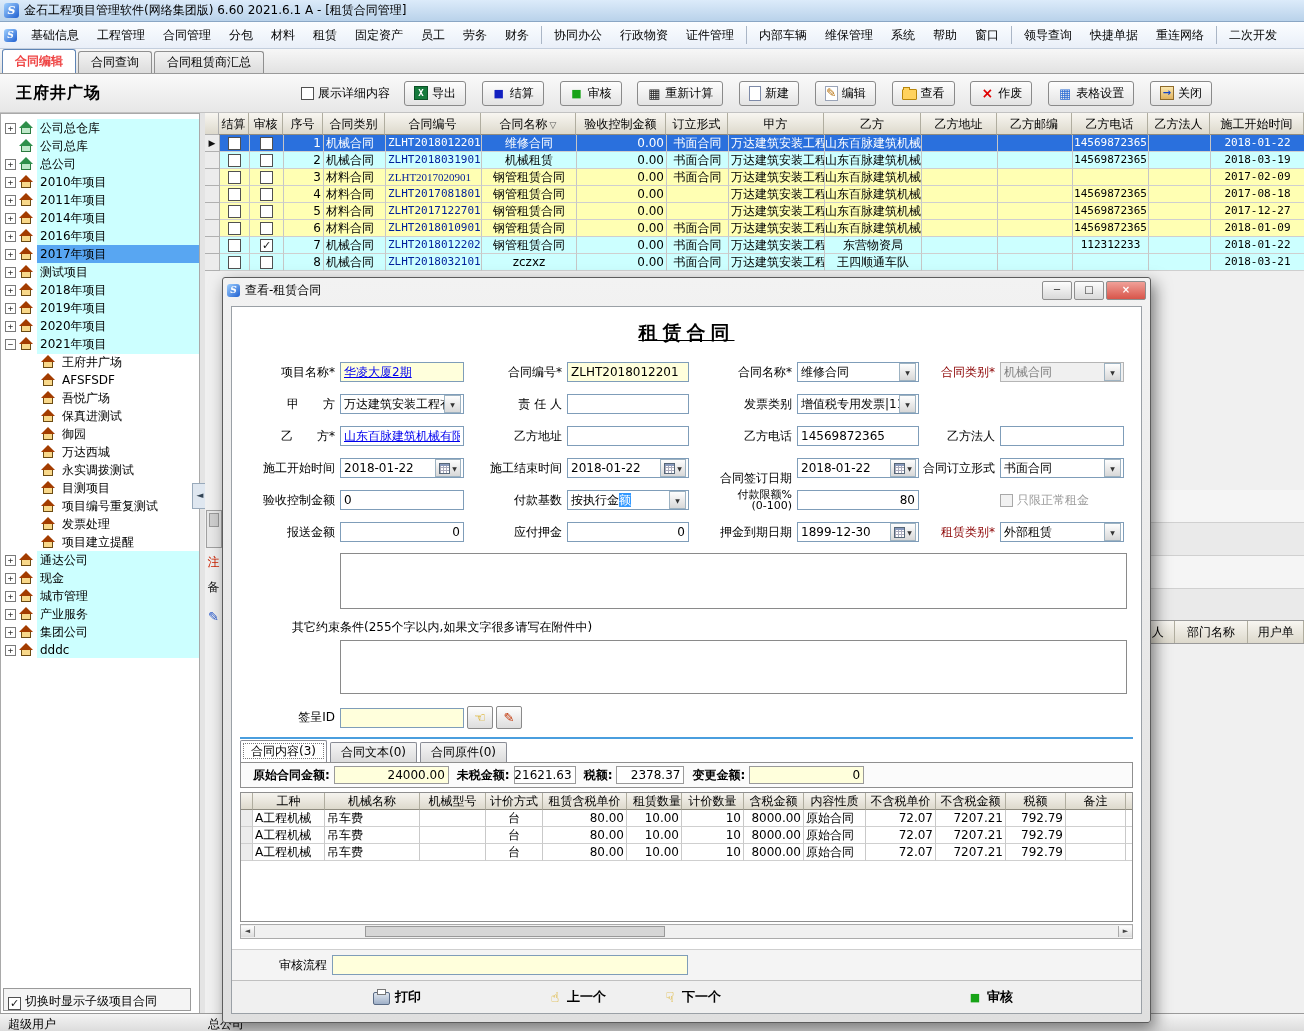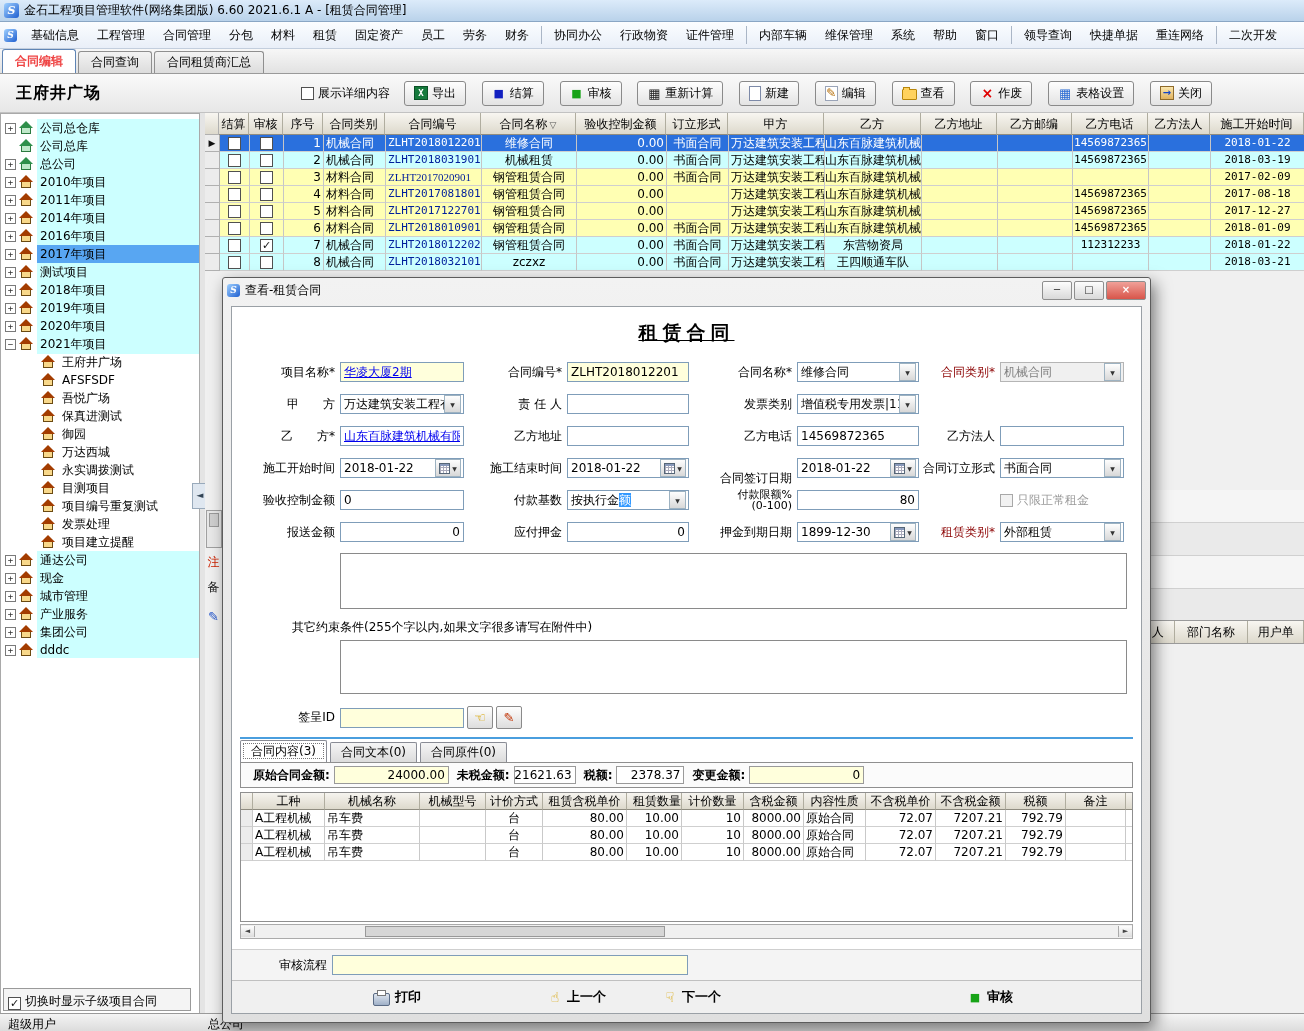--- a/index.html
+++ b/index.html
@@ -964,21 +964,21 @@
       </div>
 
       <div id="flow-row">
         <span class="flabel">审核流程</span>
         <span class="fld yellow" style="width:356px;">
             <span class="val"></span>
           </span>
       </div>
 
       <div id="dlg-footer">
-          <button class="fbtn" style="margin-left: 135px; align-items: flex-end;">
+          <button class="fbtn" style="margin-left: 135px;">
             <span class="ticon ic-printer"></span>
             <span>打印</span>
           </button>
           <button class="fbtn" style="margin-left: 115px;">
             <span class="ticon ic-hand-up ic-hand">☝</span>
             <span>上一个</span>
           </button>
           <button class="fbtn" style="margin-left: 45px;">
             <span class="ticon ic-hand-down ic-hand">☟</span>
             <span>下一个</span>

